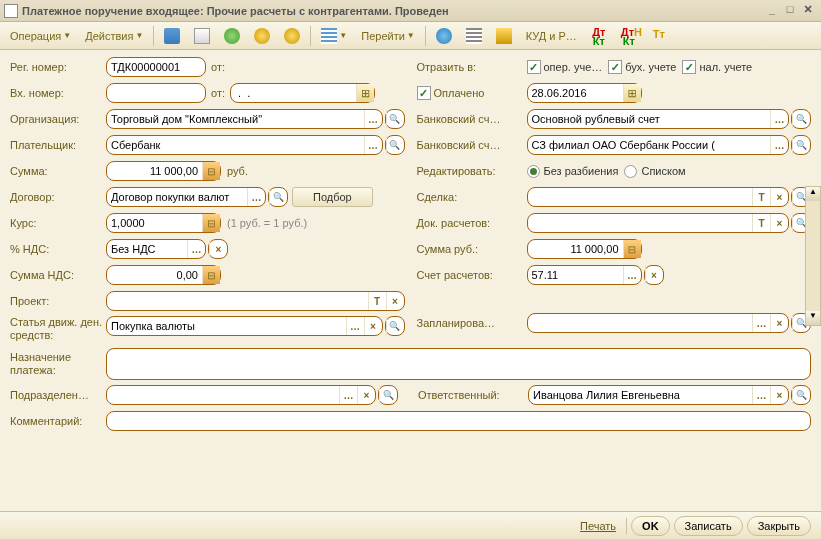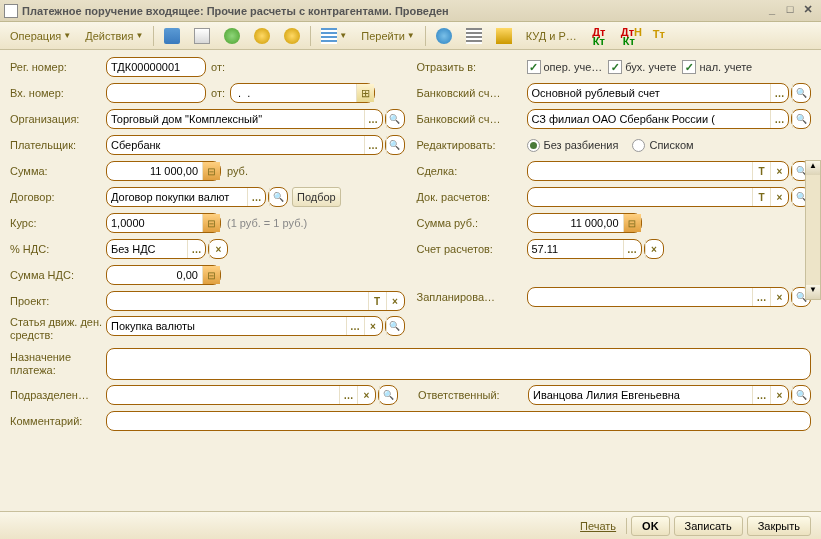--- a/index.html
+++ b/index.html
@@ -37,27 +37,27 @@
 .btn-t::after{content:"T";font-weight:bold}
 .btn-calc{background:linear-gradient(#ffd080,#e0a040)}
 .btn-calc::after{content:"⊟";font-size:10px}
 .cols { display: flex; gap: 12px; }
 .col { flex: 1; }
 .col-r { flex: 1; position: relative; }
 .chk { width: 14px; height: 14px; border: 1px solid #999; display: inline-flex; align-items: center; justify-content: center; margin-right: 3px; background: #fff; cursor: pointer; }
 .chk.on::after { content: "✓"; color: #2a7a2a; font-size: 11px; font-weight: bold; }
 .radio { width: 13px; height: 13px; border: 1px solid #999; border-radius: 50%; display: inline-flex; align-items: center; justify-content: center; margin-right: 4px; background: #fff; cursor: pointer; }
 .radio.on::after { content: ""; width: 7px; height: 7px; background: #4a7a3a; border-radius: 50%; }
-.pushbtn { height: 20px; padding: 0 4px; border: 1px solid #c8bf9c; background: linear-gradient(#fdfae8,#ece2c0); border-radius: 3px; cursor: pointer; color: #333; }
+.pushbtn { height: 20px; padding: 0 20px; border: 1px solid #c8bf9c; background: linear-gradient(#fdfae8,#ece2c0); border-radius: 3px; cursor: pointer; color: #333; }
 .txt-note { color: #888; margin-left: 6px; }
 .scrollbar { position:absolute; right:-10px; top:0; width:16px; height:140px; background:#ede4c8; border:1px solid #c8bf9c; display:flex; flex-direction:column; }
 .scrollbar .sbtn{height:14px;text-align:center;font-size:8px;background:linear-gradient(#faf6e8,#ddd4b8);cursor:pointer}
 .footer { position:absolute; bottom:0; left:0; right:0; height:28px; background:linear-gradient(#faf6e8,#ede4c8); border-top:1px solid #c8bf9c; display:flex; align-items:center; justify-content:flex-end; padding:0 10px; gap:4px; }
 .footer .flink { color:#6b5d1a; text-decoration:underline; cursor:pointer; padding:0 6px; }
-.footer .fbtn { height:20px; padding:0 10px; border:1px solid #c8bf9c; background:linear-gradient(#fdfae8,#ece2c0); border-radius:3px; cursor:pointer; }
+.footer .fbtn { height:20px; padding:0 10px; border:1px solid #c8bf9c; background:linear-gradient(#fdfae8,#ece2c0); border-radius:10px; cursor:pointer; }
 .footer .fbtn.ok { font-weight:bold; }
 .footer .fsep{width:1px;height:16px;background:#c8bf9c}
 </style>
 </head>
 <body>
 
 <div class="titlebar">
   <span class="doc-icon"></span>
   <span class="titlebar-text">Платежное поручение входящее: Прочие расчеты с контрагентами. Проведен</span>
   <span class="win-btn">_</span>
@@ -233,20 +233,30 @@
   <div class="row">
     <span class="lbl-r">Отразить в:</span>
     <span class="chk on"></span>
           <span style="color:#333;margin-right:6px">опер. уче…</span>
     <span class="chk on"></span>
           <span style="color:#333;margin-right:6px">бух. учете</span>
     <span class="chk on"></span>
           <span style="color:#333">нал. учете</span>
   </div>
   <div class="row">
+    <span style="width:110px;display:flex;align-items:center">
+            <span class="chk on"></span>
+            <span style="color:#6b5d1a">Оплачено</span>
+          </span>
+    <div class="fld" style="width:115px">
+            <input value="28.06.2016" style="">
+            <span class="btn-ic btn-cal"></span>
+          </div>
+  </div>
+  <div class="row">
     <span class="lbl-r">Банковский сч…</span>
     <div class="fld" style="flex:1">
             <input value="Основной рублевый счет" style="">
             <span class="btn-ic btn-ellipsis"></span>
           </div>
     <div class="fld" style="width:20px;margin-left:2px">
             <span class="btn-ic btn-q"></span>
           </div>
   </div>
   <div class="row">
@@ -255,21 +265,21 @@
             <input value="СЗ филиал ОАО Сбербанк России (" style="">
             <span class="btn-ic btn-ellipsis"></span>
           </div>
     <div class="fld" style="width:20px;margin-left:2px">
             <span class="btn-ic btn-q"></span>
           </div>
   </div>
   <div class="row">
     <span class="lbl-r">Редактировать:</span>
     <span class="radio on"></span>
-          <span style="color:#333;margin-right:14px">Без разбиения</span>
+          <span style="color:#333;margin-right:6px">Без разбиения</span>
     <span class="radio"></span>
           <span style="color:#333">Списком</span>
   </div>
   <div style="position:relative">
   <div class="row">
     <span class="lbl-r">Сделка:</span>
     <div class="fld" style="flex:1">
               <input value="" style="">
               <span class="btn-ic btn-t"></span>
               <span class="btn-ic btn-x"></span>

